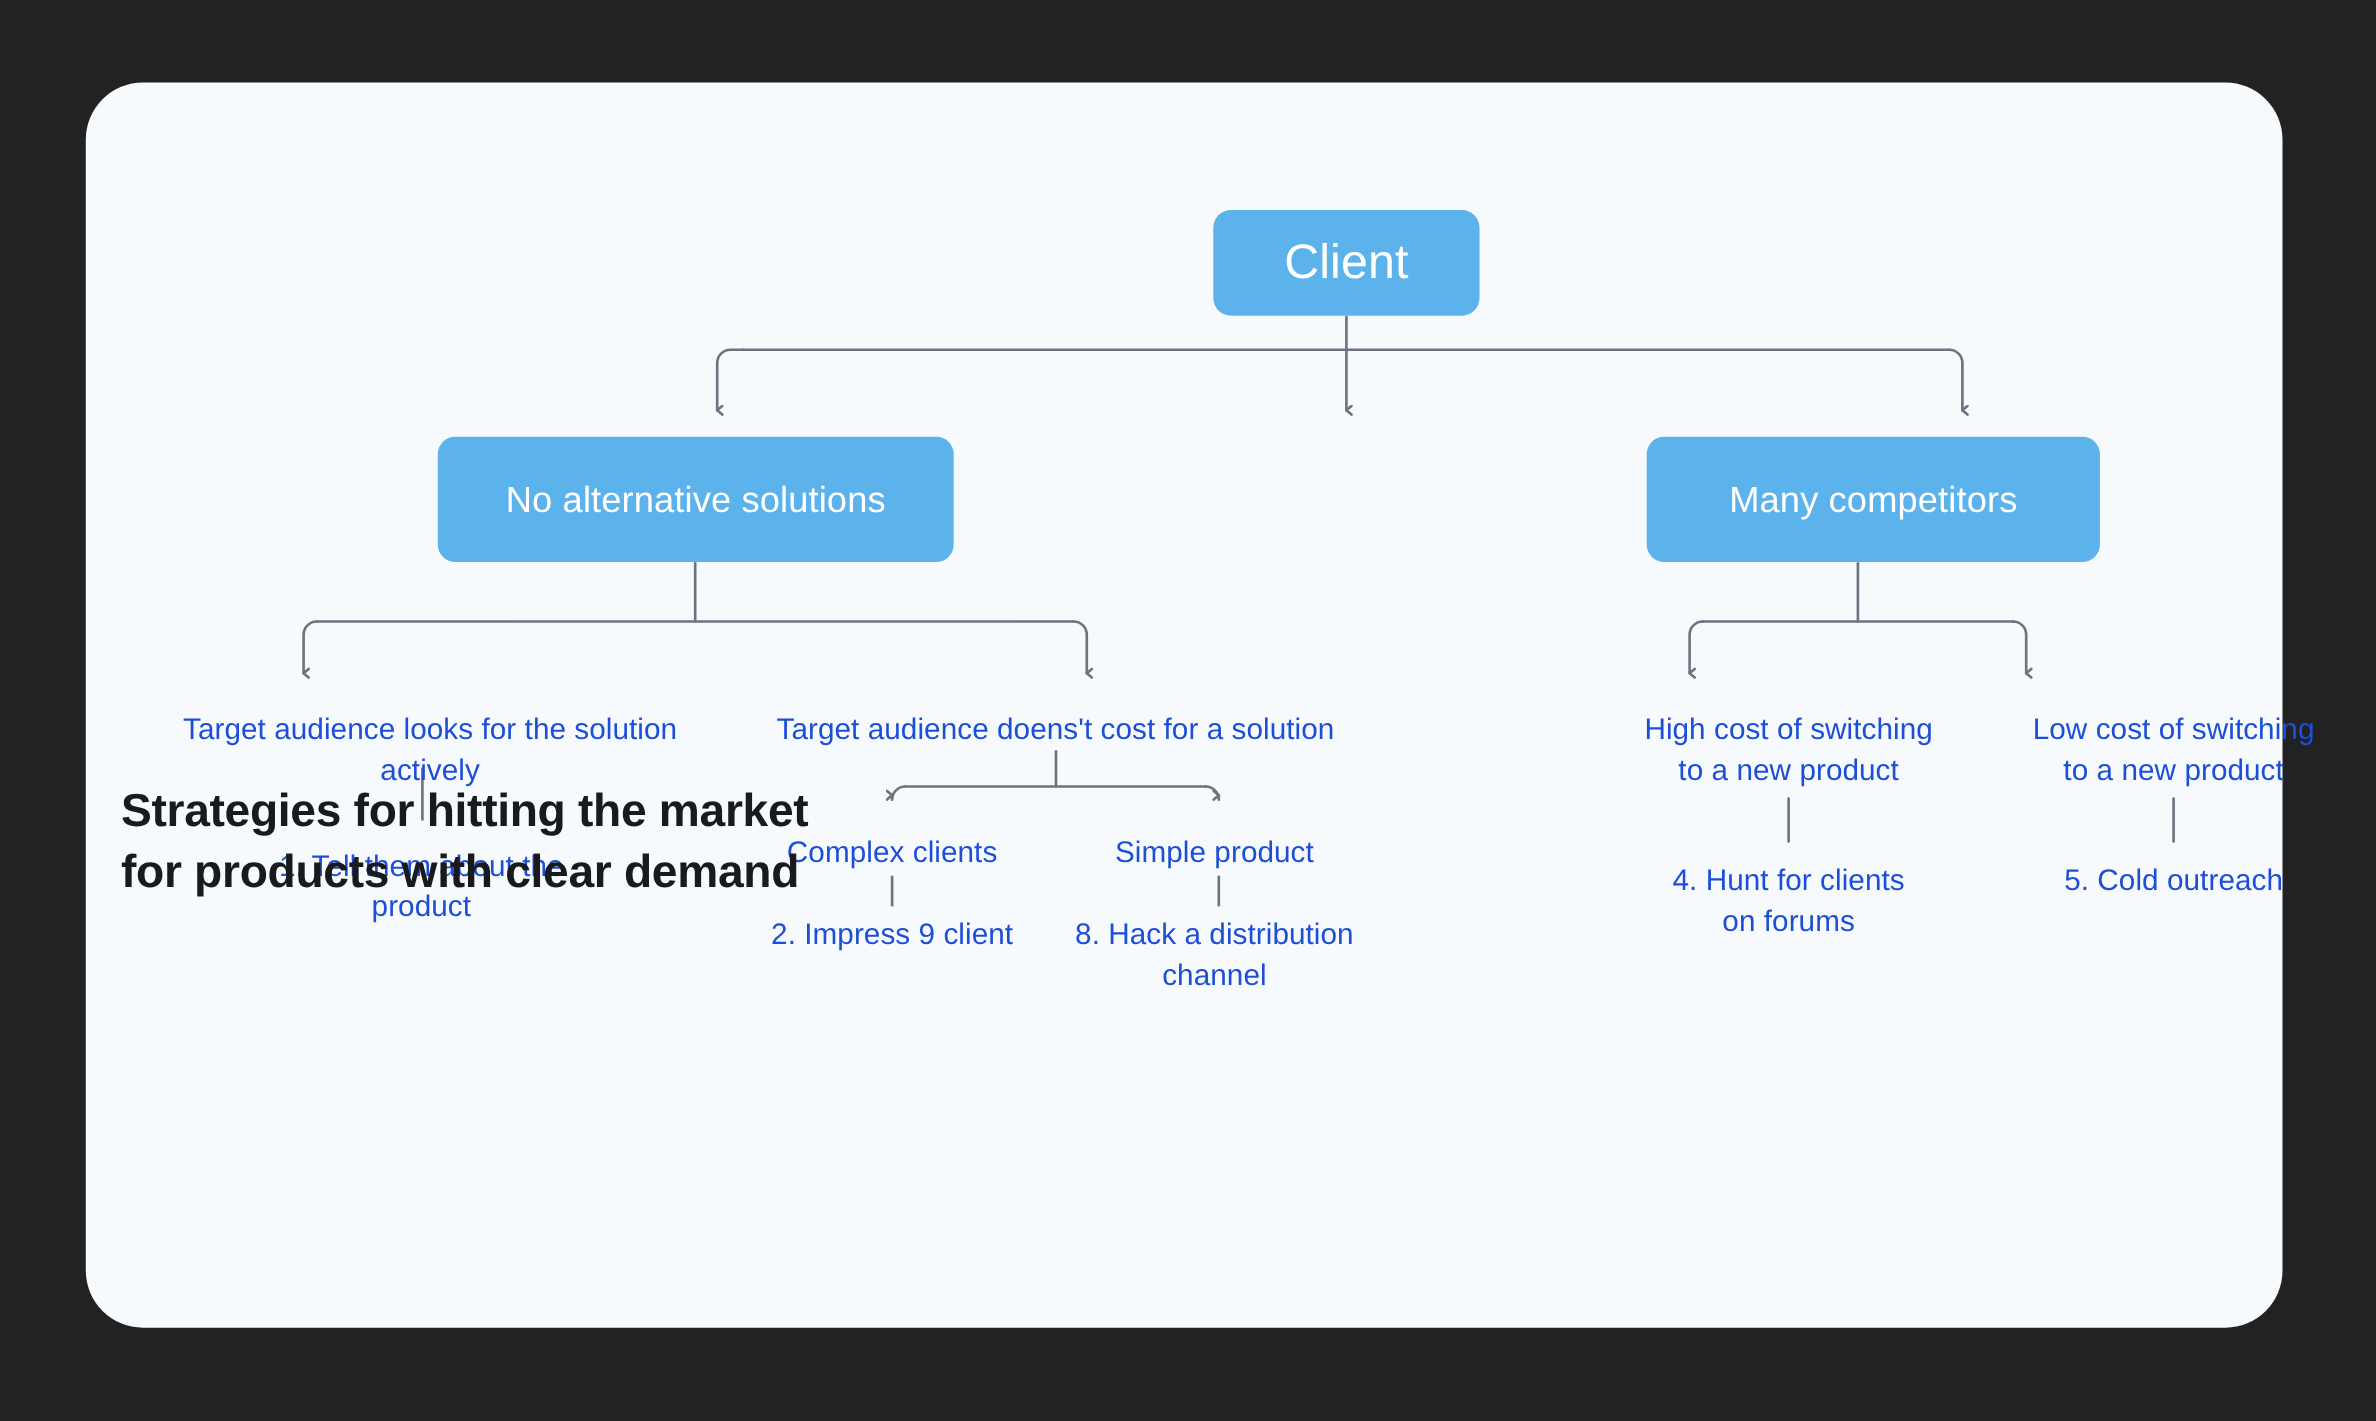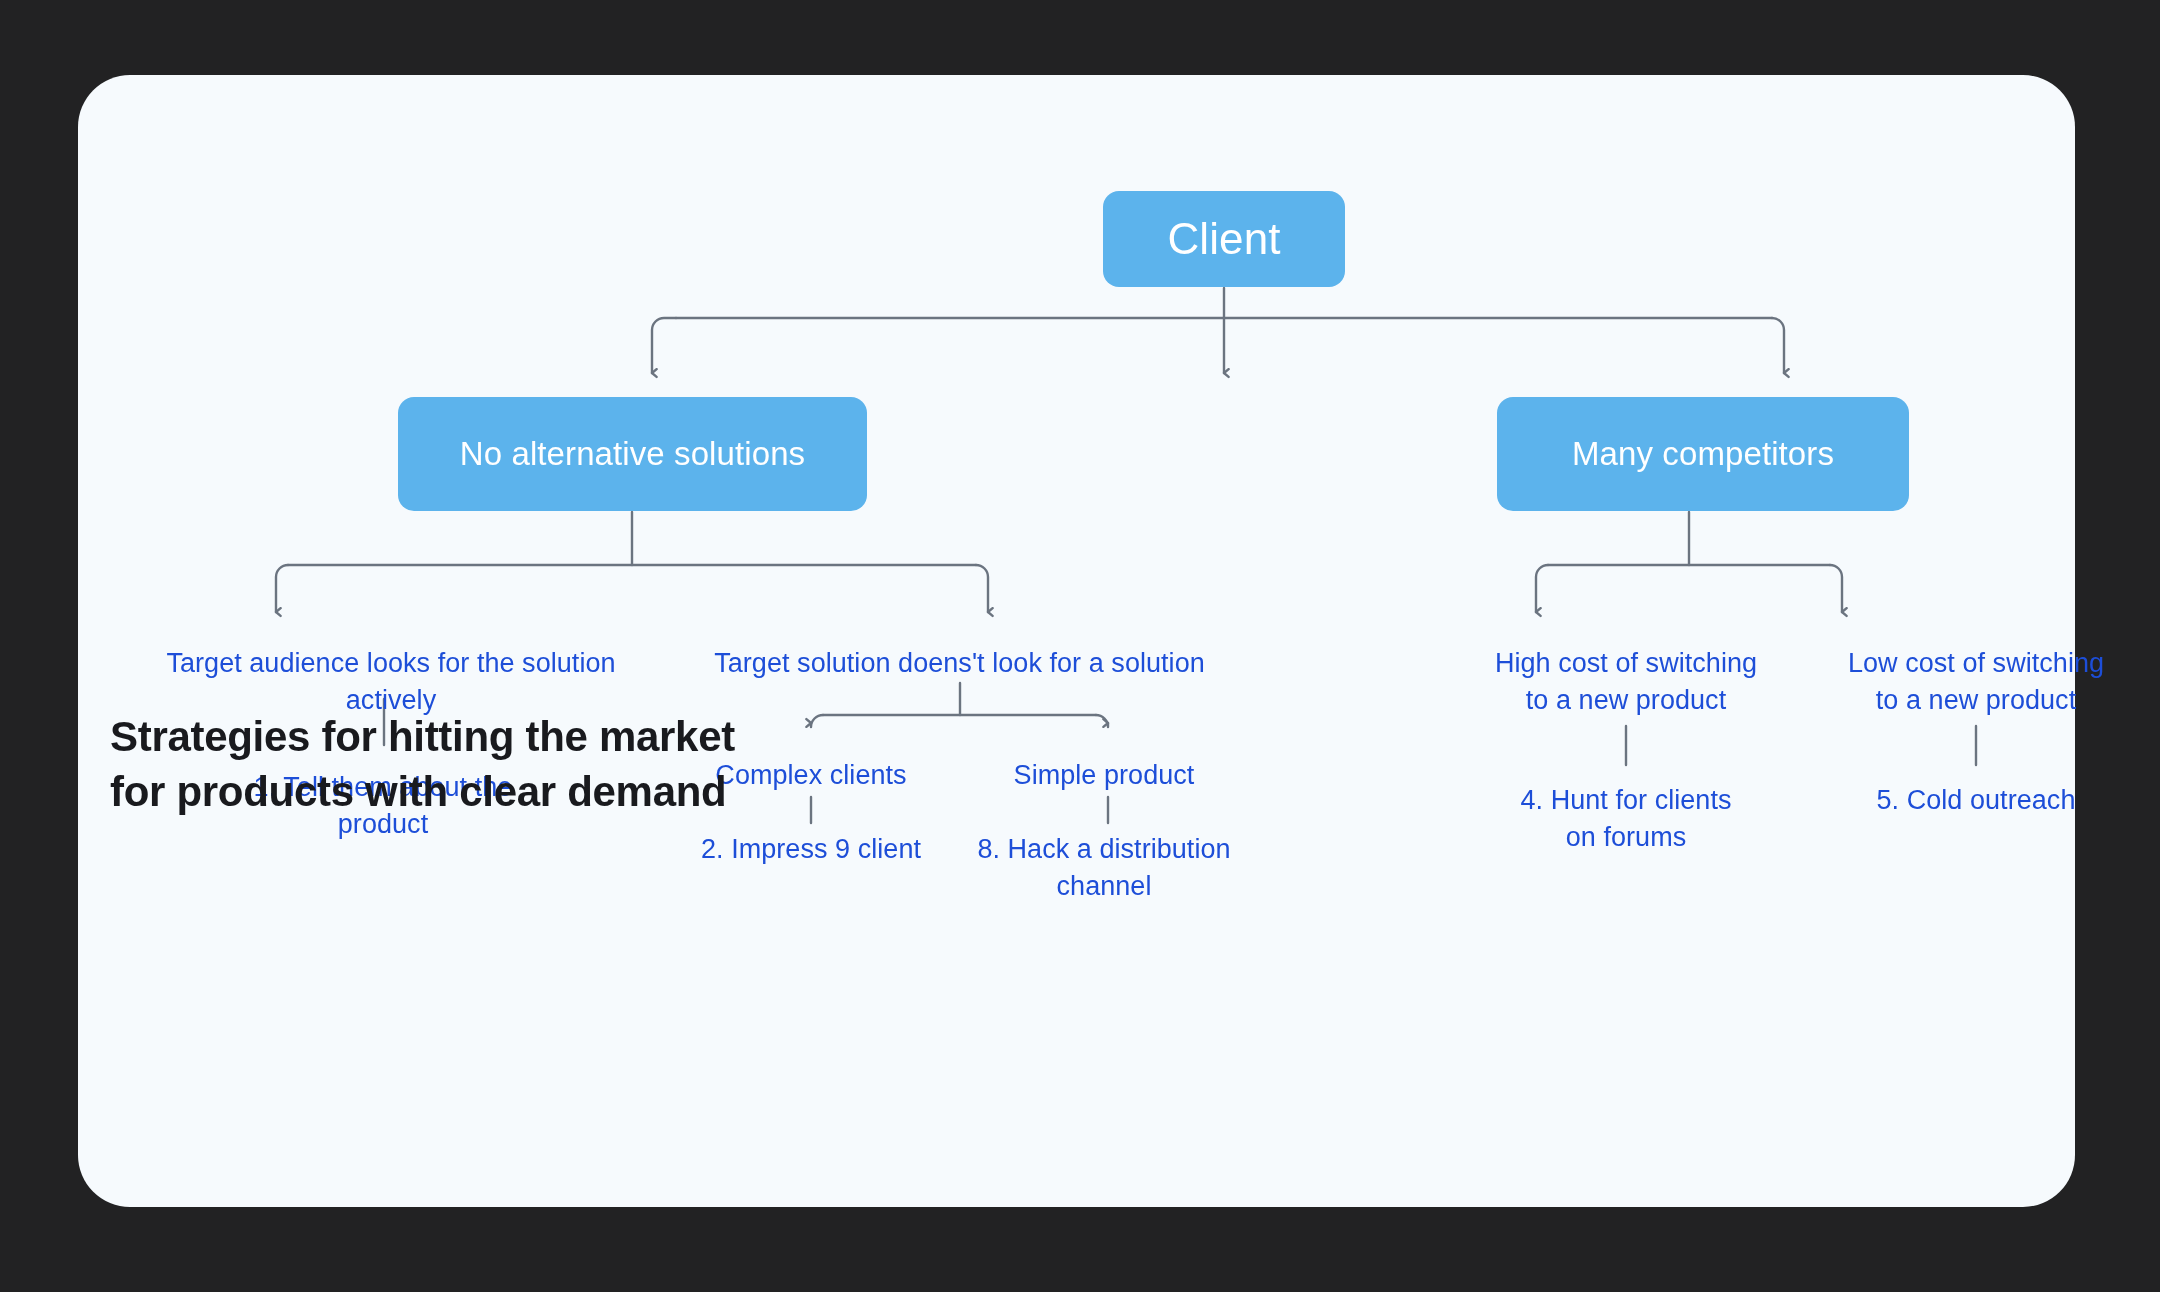--- a/index.html
+++ b/index.html
@@ -190,21 +190,21 @@
       <span class="ln">actively</span>
     </div>
 
     <div class="text-node t-tell-them">
       <span class="ln">1. Tell them about the</span>
       <br>
       <span class="ln">product</span>
     </div>
 
     <div class="text-node t-no-look">
-      <span class="ln">Target solution doens't look for a solution</span>
+      <span class="ln">Target audience doens't cost for a solution</span>
     </div>
 
     <div class="text-node t-complex">
       <span class="ln">Complex clients</span>
     </div>
 
     <div class="text-node t-impress">
       <span class="ln">2. Impress 9 client</span>
     </div>
 

